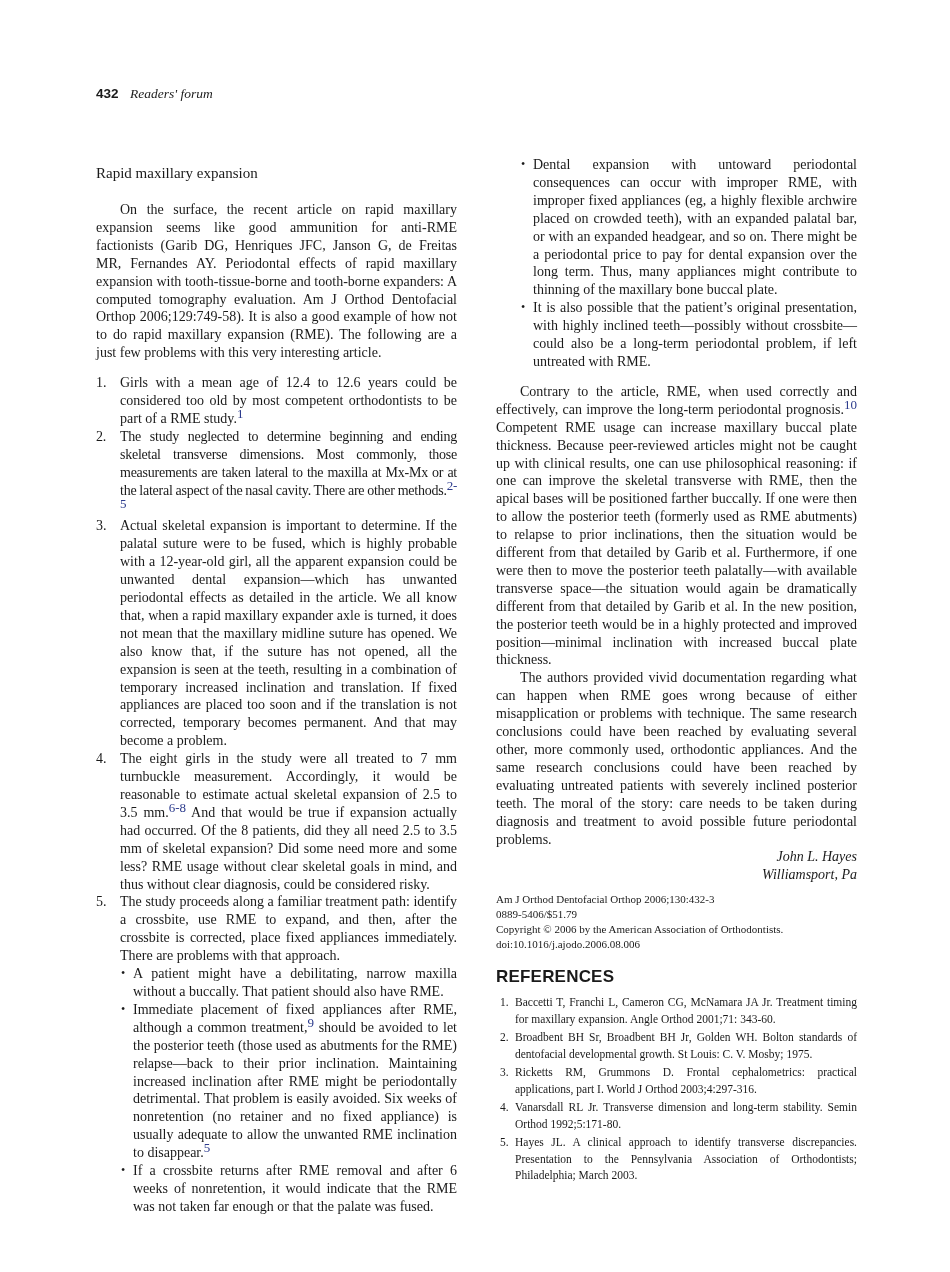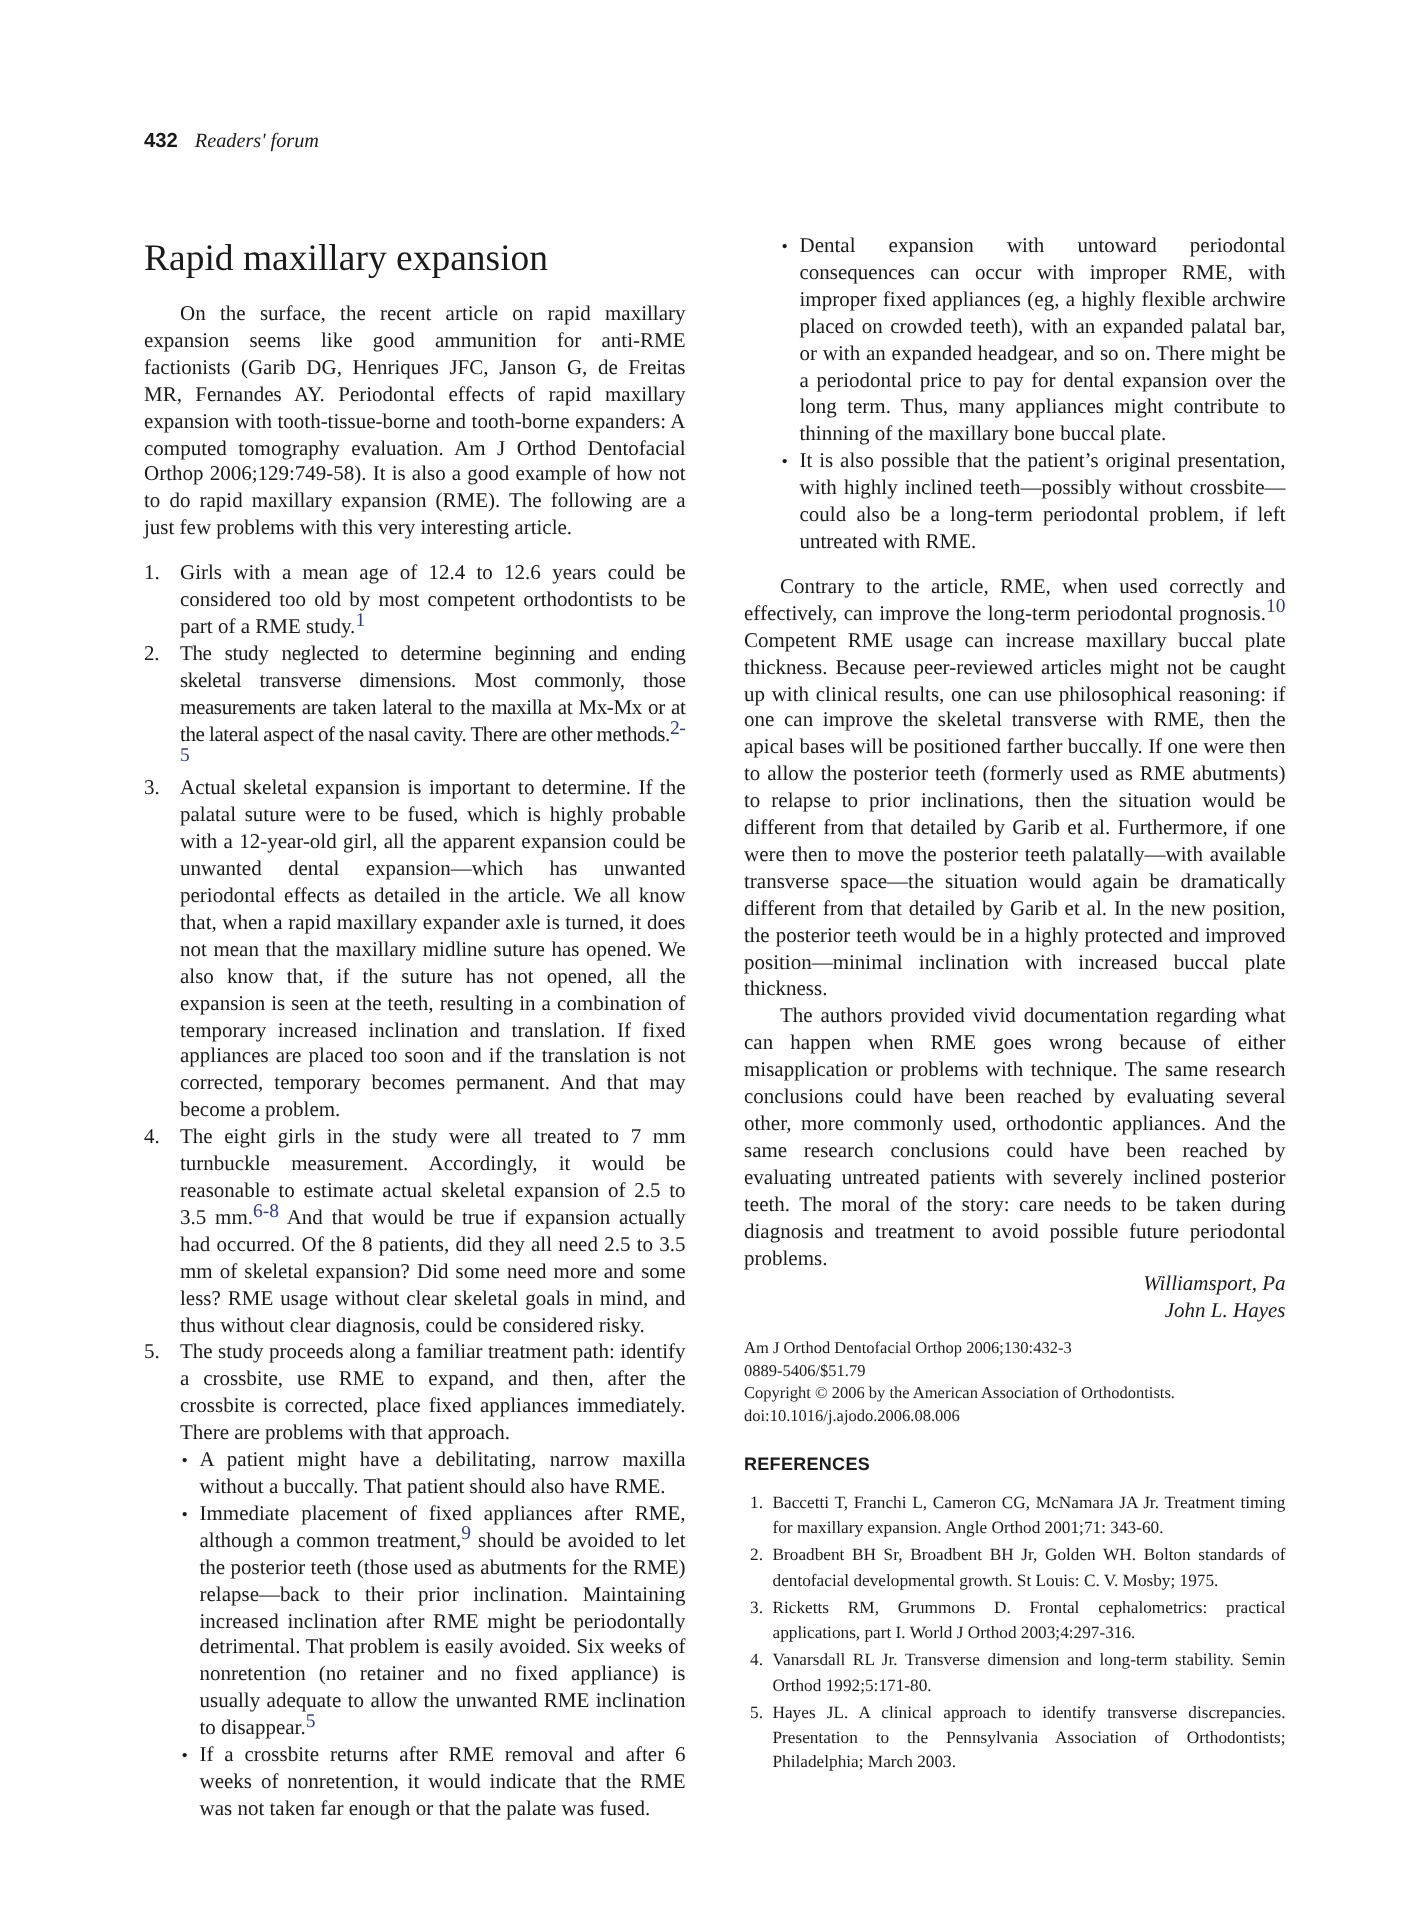--- a/index.html
+++ b/index.html
@@ -10,40 +10,40 @@
   .hdr-left { position: absolute; left: 96px; top: 70px; font-size: 13.5px; }
   .hdr-left .pno { font-family: "Liberation Sans", sans-serif; font-weight: bold; margin-right: 8px; }
   .hdr-left .sec { font-style: italic; }
   .hdr-right { position: absolute; right: 94px; top: 70px; text-align: right;
                font-size: 13.5px; font-style: italic; line-height: 18px; }
 
   .col { position: absolute; top: 140px; width: 361px; font-size: 14px; line-height: 17.9px; text-align: justify; }
   .col-left { left: 96px; }
   .col-right { left: 496px; }
 
-  h1.title { font-family: "Liberation Serif", serif; font-weight: normal; font-size: 25px;
+  h1.title { font-family: "Liberation Serif", serif; font-weight: normal; font-size: 15px;
              margin: 3px 0 14px 0; line-height: 28px; }
 
   p { margin: 0; }
   .indent { text-indent: 24px; }
 
   ol.points { list-style: none; margin: 12px 0 0 0; padding: 0; }
   ol.points > li { position: relative; padding-left: 24px; }
   ol.points > li .num { position: absolute; left: 0; top: 0; }
   .dense { letter-spacing: -0.25px; word-spacing: -0.5px; }
 
   ul.bullets { list-style: none; margin: 0; padding: 0; }
   ul.bullets > li { position: relative; padding-left: 13px; }
   ul.bullets > li .dot { position: absolute; left: 1px; top: 0; font-size: 12px; }
 
   sup { font-size: 13px; line-height: 0; color: #2b3a8c; vertical-align: 5px; }
 
   .sig { text-align: right; font-style: italic; margin-top: 0; }
   .citation { font-size: 11px; line-height: 15px; margin-top: 8px; text-align: left; }
-  .refs-title { font-family: "Liberation Sans", sans-serif; font-weight: bold; font-size: 12px;
+  .refs-title { font-family: "Liberation Sans", sans-serif; font-weight: bold; font-size: 17px;
                 margin-top: 16px; margin-bottom: 8px; letter-spacing: 0.2px; }
   ol.refs { list-style: none; margin: 0; padding: 0; font-size: 11.5px; line-height: 16.5px; }
   ol.refs > li { position: relative; padding-left: 19px; margin-bottom: 2px; }
   ol.refs > li .num { position: absolute; left: 4px; top: 0; }
 </style>
 </head>
 <body>
 
 <div class="page">
 
@@ -104,22 +104,22 @@
         <span class="dot">•</span>
         <span>It is also possible that the patient’s original presentation, with highly inclined teeth—possibly without crossbite—could also be a long-term periodontal problem, if left untreated with RME.</span>
       </li>
     </ul>
 
     <p class="indent" style="margin-top:12px;"><span>Contrary to the article, RME, when used correctly and effectively, can improve the long-term periodontal prognosis.</span><sup>10</sup><span> Competent RME usage can increase maxillary buccal plate thickness. Because peer-reviewed articles might not be caught up with clinical results, one can use philosophical reasoning: if one can improve the skeletal transverse with RME, then the apical bases will be positioned farther buccally. If one were then to allow the posterior teeth (formerly used as RME abutments) to relapse to prior inclinations, then the situation would be different from that detailed by Garib et al. Furthermore, if one were then to move the posterior teeth palatally—with available transverse space—the situation would again be dramatically different from that detailed by Garib et al. In the new position, the posterior teeth would be in a highly protected and improved position—minimal inclination with increased buccal plate thickness.</span></p>
 
     <p class="indent">The authors provided vivid documentation regarding what can happen when RME goes wrong because of either misapplication or problems with technique. The same research conclusions could have been reached by evaluating several other, more commonly used, orthodontic appliances. And the same research conclusions could have been reached by evaluating untreated patients with severely inclined posterior teeth. The moral of the story: care needs to be taken during diagnosis and treatment to avoid possible future periodontal problems.</p>
 
     <div class="sig">
+      <div>John L. Hayes</div>
       <div>Williamsport, Pa</div>
-      <div>John L. Hayes</div>
     </div>
 
     <div class="citation">
       <div>Am J Orthod Dentofacial Orthop 2006;130:432-3</div>
       <div>0889-5406/$51.79</div>
       <div>Copyright © 2006 by the American Association of Orthodontists.</div>
       <div>doi:10.1016/j.ajodo.2006.08.006</div>
     </div>
 
     <div class="refs-title">REFERENCES</div>

